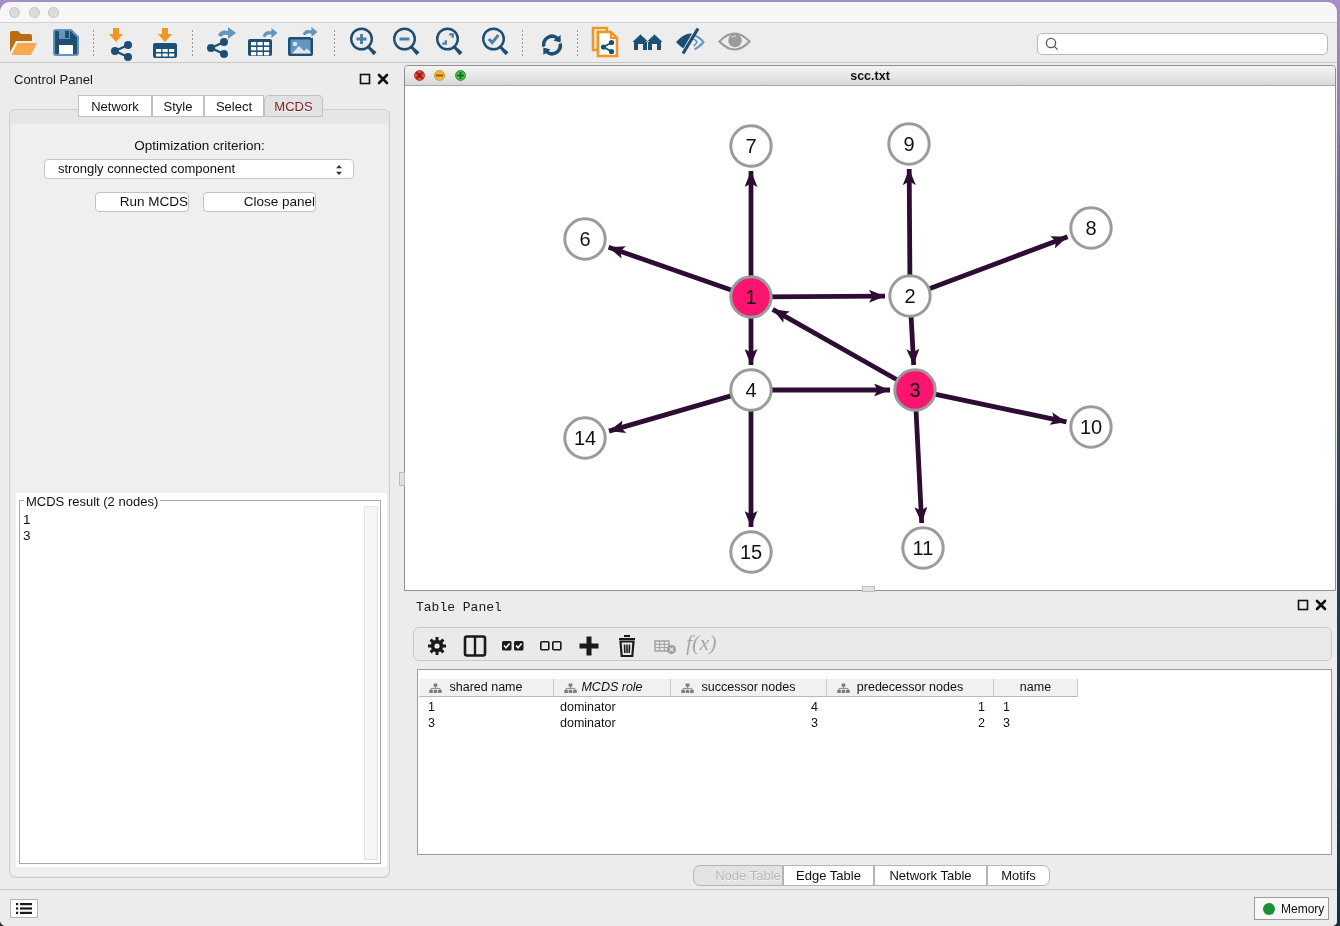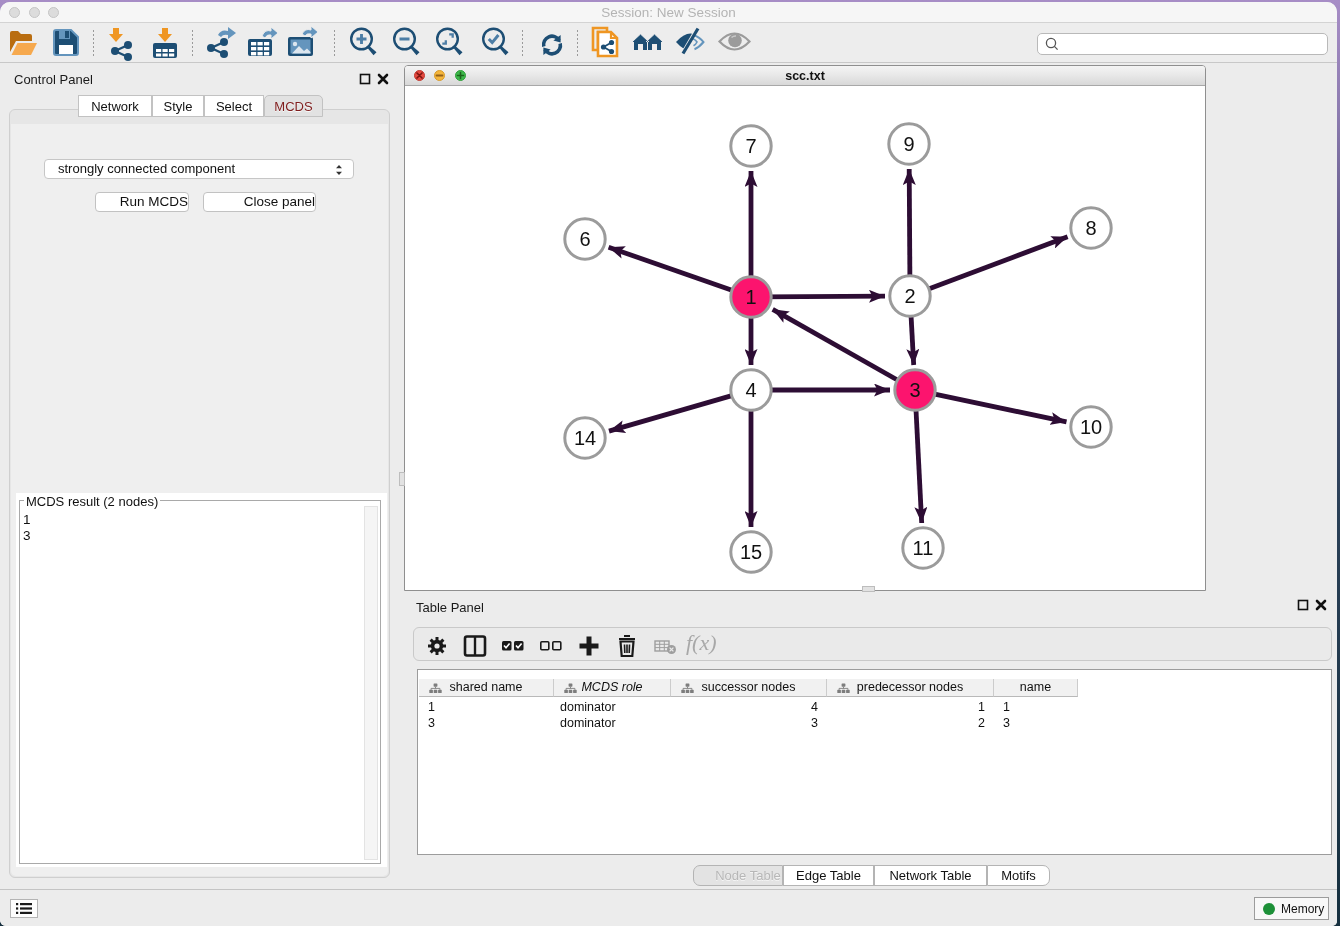--- a/index.html
+++ b/index.html
@@ -36,29 +36,29 @@
   box-sizing:border-box;font-size:13px;color:#111;line-height:18px;padding-left:13px;}
 #combo svg{position:absolute;right:6px;top:2px;}
 .btn{position:absolute;height:20px;background:#fff;border:1px solid #c2c2c2;border-radius:4px;box-sizing:border-box;
   font-size:13.5px;color:#111;text-align:right;line-height:18px;}
 #resultbox{left:16px;top:491px;width:371px;height:374px;background:#fff;}
 #fieldset{left:19px;top:498px;width:362px;height:364px;border:1px solid #a9a9a9;box-sizing:border-box;}
 #fslegend{left:24px;top:492px;background:#fff;padding:0 2px;font-size:13px;color:#111;}
 #scrollstrip{left:364px;top:504px;width:14px;height:354px;background:#f5f5f5;border:1px solid #e3e3e3;box-sizing:border-box;}
 .resitem{left:23px;font-size:13.5px;color:#111;}
 
-#netwin{left:404px;top:63px;width:802px;height:526px;border:1px solid #8f8f8f;border-radius:4px 4px 0 0;
+#netwin{left:404px;top:63px;width:932px;height:526px;border:1px solid #8f8f8f;border-radius:4px 4px 0 0;
   box-sizing:border-box;overflow:hidden;background:#fff;}
 #nettitle{position:absolute;left:0;top:0;width:100%;height:19px;
   background:linear-gradient(180deg,#f4f4f4 0%,#e9e9e9 45%,#d8d8d8 100%);border-bottom:1px solid #a8a8a8;}
 .ntl{position:absolute;top:4px;width:11px;height:11px;border-radius:50%;box-sizing:border-box;}
 #nettext{position:absolute;top:3px;width:100%;text-align:center;font-size:12.5px;font-weight:bold;color:#111;}
 #canvas{position:absolute;left:0;top:20px;width:930px;height:504px;background:#fff;}
 
-#tp-title{left:416px;top:598px;font-size:13px;color:#1a1a1a;}
+#tp-title{left:416px;top:598px;font-size:13px;color:#1a1a1a;font-family:Liberation Mono, monospace;}
 #tp-toolbar{left:413px;top:625px;width:919px;height:34px;background:#eaeaea;border:1px solid #c9c9c9;
   border-radius:6px;box-sizing:border-box;}
 #tp-table{left:417px;top:667px;width:915px;height:186px;background:#fff;border:1px solid #9c9c9c;box-sizing:border-box;}
 .th{position:absolute;top:9px;height:18px;background:#f1f1f1;border-right:1px solid #cccccc;
   border-bottom:1px solid #b9b9b9;box-sizing:border-box;font-size:12.5px;color:#111;text-align:center;line-height:17px;}
 .td{position:absolute;font-size:12.5px;color:#111;height:16px;line-height:16px;}
 
 .btab{position:absolute;top:863px;height:21px;background:#fff;border:1px solid #b4b4b4;box-sizing:border-box;
   font-size:13px;color:#111;text-align:center;line-height:19px;}
 .btab.sel{background:#e3e3e3;color:#b7b7b7;text-shadow:0 1px 0 #f5f5f5;}
@@ -69,21 +69,20 @@
   font-size:12px;color:#111;}
 </style>
 </head>
 <body>
 <div id="win">
   <div class="abs" id="titlebar">
     <div class="tl gray" style="left:9px;"></div>
     <div class="tl gray" style="left:29px;"></div>
     <div class="tl gray" style="left:48px;"></div>
   </div>
-  <div class="abs" id="maintitle">Session: New Session</div>
   <div class="abs" id="toolbar">
     <svg class="ticon" style="left:6px" width="34" height="36" viewBox="0 0 34 36">
         <path d="M4 8 Q4 6 6 6 L12 6 L15 9 L24 9 Q26 9 26 11 L26 16 L10 16 L4 27 Z" fill="#b96d10"></path>
         <path d="M11.5 18 L31 18 L25 30 L5.5 30 Z" fill="#f6a94e"></path>
       </svg>
       <svg class="ticon" style="left:49px" width="34" height="36" viewBox="0 0 34 36">
         <path d="M5 7 Q5 5 7 5 L22 5 L29 12 L29 28 Q29 30 27 30 L7 30 Q5 30 5 28 Z" fill="#1d4e74"></path>
         <path d="M5 7 Q5 5 7 5 L22 5 L29 12 L29 28 Q29 30 27 30 L7 30 Q5 30 5 28 Z" fill="none" stroke="#6495bd" stroke-width="2"></path>
         <rect x="10" y="5" width="11" height="9" fill="#6495bd"></rect>
         <rect x="16" y="6" width="4" height="7" fill="#1d4e74"></rect>
@@ -226,20 +225,21 @@
     <path d="M20 2 L28 10 M28 2 L20 10" stroke="#111" stroke-width="2.6" stroke-linecap="round"></path>
   </svg>
   <div class="abs" id="cp-tabs">
     <div class="tab" style="left:0;width:74px;">Network</div>
     <div class="tab" style="left:74px;width:52px;">Style</div>
     <div class="tab" style="left:126px;width:60px;">Select</div>
     <div class="tab sel" style="left:186px;width:59px;border-radius:5px 5px 0 0;">MCDS</div>
   </div>
   <div class="abs" id="cp-content"></div>
   <div class="abs" id="cp-inner"></div>
+  <div class="abs" id="optlabel">Optimization criterion:</div>
   <div class="abs" id="combo">strongly connected component
     <svg width="16" height="16" viewBox="0 0 16 16">
         <path d="M5 6.2 L8 3 L11 6.2 Z M5 9.8 L8 13 L11 9.8 Z" fill="#333"></path>
       </svg>
   </div>
   <div class="btn" style="left:95px;top:190px;width:94px;">Run MCDS</div>
   <div class="btn" style="left:203px;top:190px;width:113px;">Close panel</div>
   <div class="abs" id="resultbox"></div>
   <div class="abs" id="fieldset"></div>
   <div class="abs" id="fslegend">MCDS result (2 nodes)</div>

